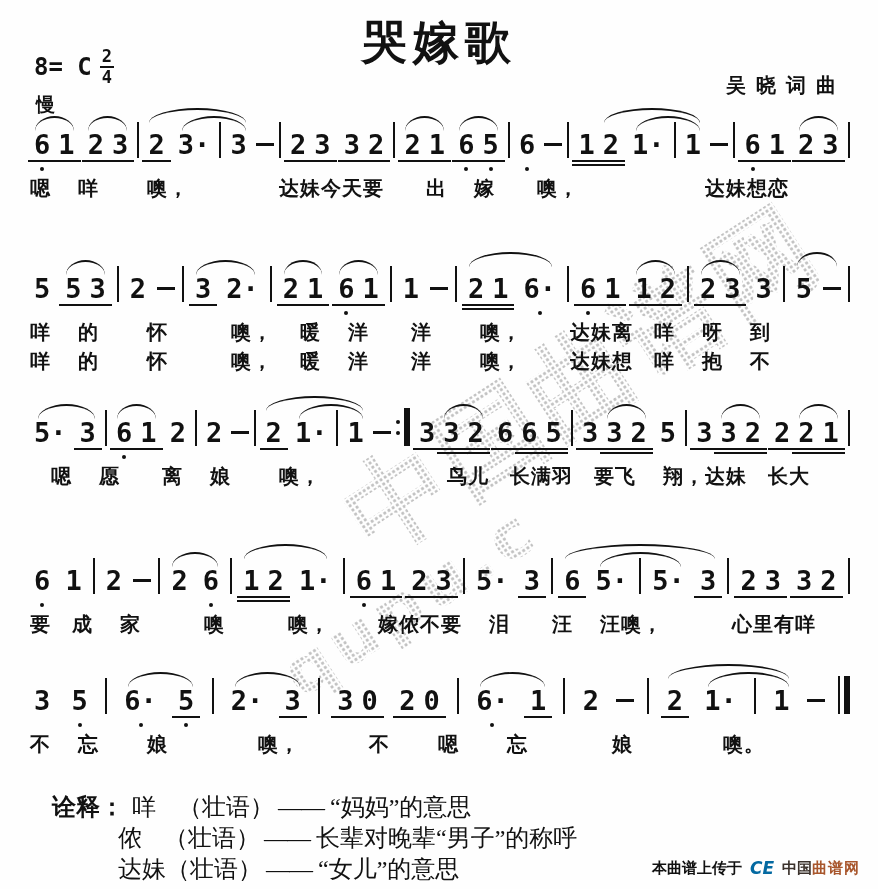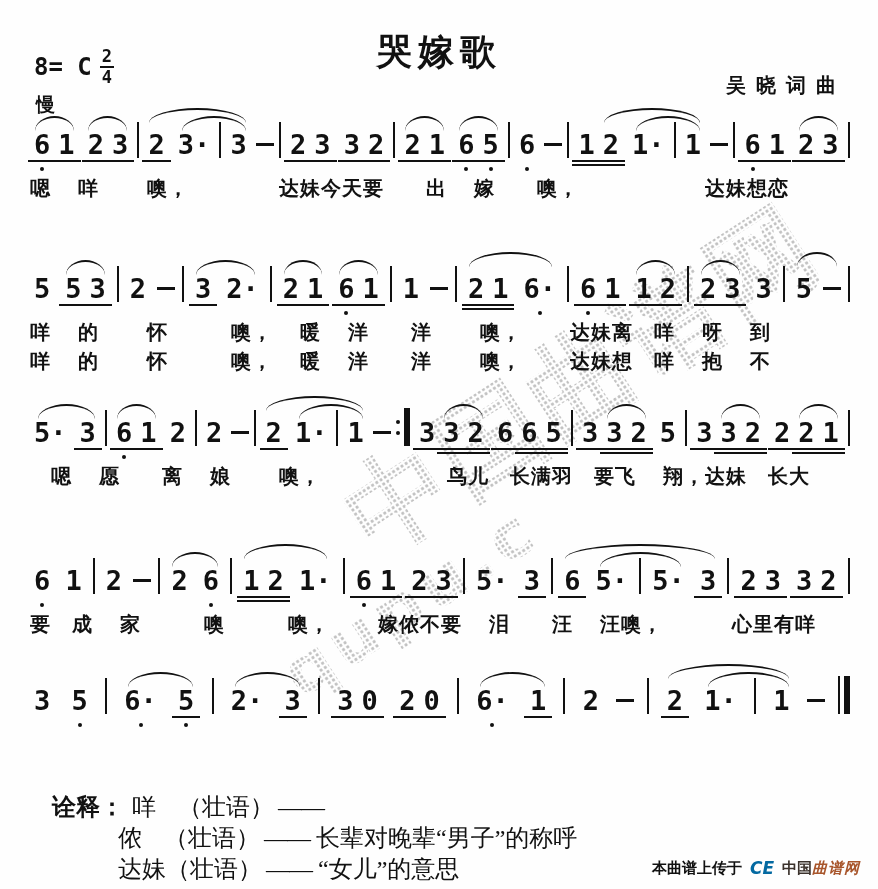--- a/index.html
+++ b/index.html
@@ -1,20 +1,20 @@
 <!DOCTYPE html>
 <html><head>
 <meta charset="utf-8">
 <style>
   html,body{margin:0;padding:0;background:#e8e8e8;}
   #sheet{position:relative;width:878px;height:889px;background:#fefefe;margin:0 auto;overflow:hidden;
          font-family:"Liberation Serif",serif;color:#111;}
   
   .title{position:absolute;top:12px;left:0;width:100%;text-align:center;
-         font-size:36px;font-weight:700;letter-spacing:6px;margin-top:16px;}
+         font-size:46px;font-weight:700;letter-spacing:6px;}
   .keysig{position:absolute;left:34px;top:48px;font-family:"DejaVu Sans Mono",monospace;
           font-weight:700;font-size:24px;display:flex;align-items:center;gap:8px;}
   .frac{display:inline-flex;flex-direction:column;align-items:center;line-height:1;font-size:17px;}
   .frac .num{border-bottom:2px solid #111;padding:0 2px 1px;}
   .frac .den{padding-top:1px;}
   .tempo{position:absolute;left:36px;top:92px;font-size:19px;font-weight:700;}
   .credits{position:absolute;right:32px;top:72px;font-size:20px;font-weight:700;letter-spacing:10px;}
   
   .score-line{position:absolute;left:30px;width:820px;}
   .l1{top:108px}.l2{top:252px}.l3{top:396px}.l4{top:544px}.l5{top:664px}
@@ -44,21 +44,21 @@
   .footnotes{position:absolute;left:52px;top:792px;font-size:24px;line-height:31px;}
   .fn-row{display:flex;}
   .fn-label{font-weight:700;margin-right:8px;}
   .fn-term{display:inline-block;min-width:46px;}
   .fn-lang{margin-right:4px;}
   .fn-dash{margin-right:6px;letter-spacing:-1px;}
   
   .footer{position:absolute;right:18px;top:858px;display:flex;align-items:center;gap:8px;
           font-size:15px;font-weight:700;}
   .logo-ce{font-family:"DejaVu Sans",sans-serif;font-weight:700;font-style:italic;font-size:17px;}
-  .brand-site{letter-spacing:1px;font-style:italic;}
+  .brand-site{letter-spacing:1px;}
   
   .wm{position:absolute;font-weight:700;transform:rotate(-33deg);transform-origin:left top;
       color:#8f8f8f;opacity:.55;pointer-events:none;
       -webkit-mask-image:radial-gradient(circle,#000 38%,transparent 44%);
       -webkit-mask-size:5px 5px;
       mask-image:radial-gradient(circle,#000 38%,transparent 44%);
       mask-size:5px 5px;}
   .wm-cn{left:318px;top:470px;font-size:104px;letter-spacing:4px;}
   .wm-en{left:268px;top:648px;font-size:66px;letter-spacing:6px;font-family:"DejaVu Sans",sans-serif;}
 </style>
@@ -456,28 +456,30 @@
         <span class="finalbar">
           <span class="thin"></span>
           <span class="thick"></span>
         </span>
         <span class="slur" style="left: 98.3844px; width: 65.075px; top: 8px;"></span>
         <span class="slur" style="left: 204.916px; width: 65.075px; top: 8px;"></span>
         <span class="slur" style="left: 450.259px; width: 65.075px; top: 8px;"></span>
         <span class="slur" style="left: 637.556px; width: 121.091px; top: 0px;"></span>
         <span class="slur" style="left: 678.322px; width: 80.325px; top: 8px;"></span>
       </div>
+      <div class="lyr">不　 忘　　 娘　　　　 噢，　　　 不　　 嗯　　 忘　　　　娘　　　　 噢。</div>
     </div>
 
   <div class="footnotes">
     <div class="fn-row">
       <span class="fn-label">诠释：</span>
       <span class="fn-term">咩</span>
       <span class="fn-lang">（壮语）</span>
       <span class="fn-dash">——</span>
+      <span>“妈妈”的意思</span>
     </div>
     <div class="fn-row" style="padding-left:66px;">
       <span class="fn-term">侬</span>
       <span class="fn-lang">（壮语）</span>
       <span class="fn-dash">——</span>
       <span>长辈对晚辈“男子”的称呼</span>
     </div>
     <div class="fn-row" style="padding-left:66px;">
       <span class="fn-term">达妹</span>
       <span class="fn-lang">（壮语）</span>

